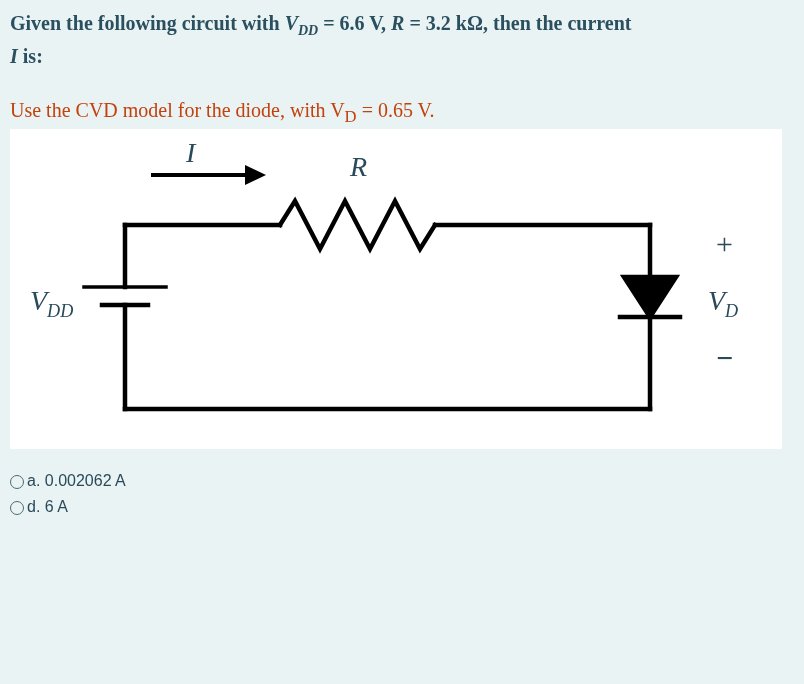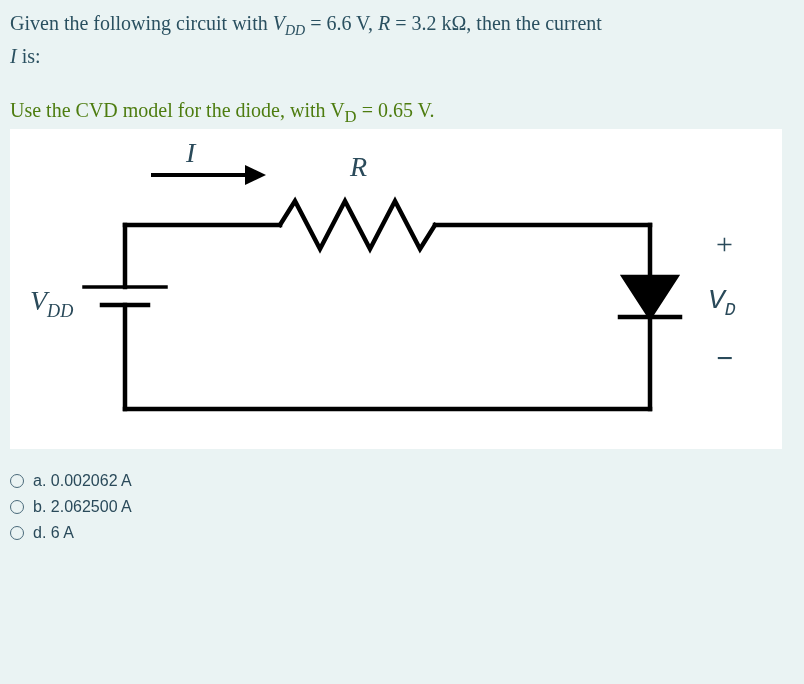--- a/index.html
+++ b/index.html
@@ -8,47 +8,47 @@
       font-family: Georgia, 'Times New Roman', serif;
       width: 804px;
       height: 684px;
       padding: 8px 10px;
       color: #2a4a5a;
     }
     .question-text {
       font-size: 20px;
       line-height: 1.5;
       color: #2a5060;
-      font-weight: 400;
+      font-weight: 700;
     }
     .question-text .ital { font-style: italic; font-family: 'Times New Roman', serif; }
     .question-text sub { font-size: 0.7em; font-style: italic; }
     .instr {
       font-size: 20px;
-      color: #4d7c0f;
+      color: #c2410c;
       margin-top: 28px;
       font-weight: 300;
     }
     .circuit-box {
       background: #fff;
       width: 772px;
       height: 320px;
       margin-top: 2px;
       position: relative;
     }
     .options {
       margin-top: 24px;
       font-family: Arial, Helvetica, sans-serif;
       font-size: 16px;
       color: #2a4a5a;
     }
     .option {
       display: flex;
-      align-items: center;
-      gap: 9px;
+      align-items: flex-end;
+      gap: 3px;
       margin-bottom: 10px;
     }
     .radio {
       width: 14px;
       height: 14px;
       border: 1.5px solid #4a6a7a;
       border-radius: 50%;
       flex-shrink: 0;
     }
     .opt-text { line-height: 1; }
@@ -97,33 +97,29 @@
 
       <line x1="143" y1="46" x2="235" y2="46" stroke-width="4"></line>
       <polygon points="235,36 235,56 256,46" fill="#000" stroke="none"></polygon>
     </g>
   </svg>
   <span class="varlabel" style="top:8px; left:176px;">I</span>
   <span class="varlabel" style="top:22px; left:340px; font-style:italic;">R</span>
   <span class="varlabel" style="top:156px; left:20px;text-align:right;">
     <span>V</span><sub>DD</sub>
   </span>
-  <span class="varlabel" style="top:156px; left:698px;font-family:Liberation Mono, monospace;">
+  <span class="varlabel" style="top:156px; left:698px;">
     <span>V</span><sub>D</sub>
   </span>
   <span class="varlabel" style="top:98px; left:706px; font-style:normal; font-size:30px;">+</span>
   <span class="varlabel" style="top:212px; left:706px; font-style:normal; font-size:30px; font-weight:bold;">−</span>
 </div>
 
 <div class="options">
   <div class="option">
     <span class="radio"></span>
     <span class="opt-text"><span>a.</span> <span>0.002062 A</span></span>
   </div>
   <div class="option">
     <span class="radio"></span>
-    <span class="opt-text"><span>b.</span> <span>2.062500 A</span></span>
-  </div>
-  <div class="option">
-    <span class="radio"></span>
     <span class="opt-text"><span>d.</span> <span>6 A</span></span>
   </div>
 </div>
 
 </body></html>

